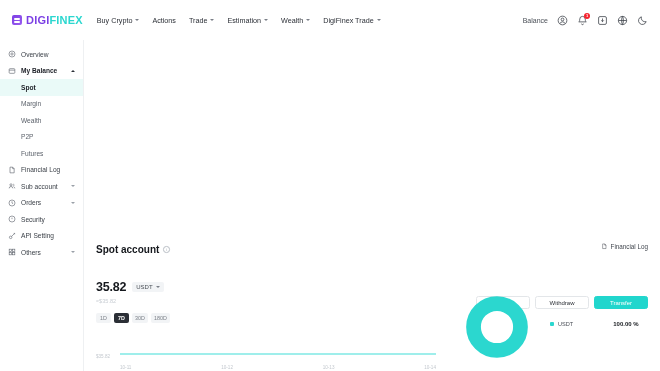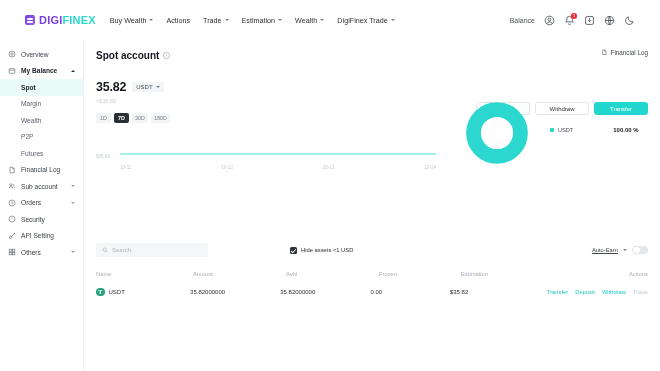--- a/index.html
+++ b/index.html
@@ -7,21 +7,21 @@
     width: 660px; height: 371px;
     font-family: "Liberation Sans", sans-serif;
     background: #ffffff;
     color: #1c1f26;
     overflow: hidden;
   }
   
   .topnav {
     height: 40px; width: 660px;
     display: flex; align-items: center;
-    padding: 0 25px;
+    padding: 0 12px;
     background: #fff;
     position: relative;
   }
   .logo { display: flex; align-items: center; gap: 2px; margin-right: 14px; }
   .logo-mark {
     width: 10px; height: 10px; border-radius: 2px;
     background: linear-gradient(135deg,#7b3fe4 0%,#9b5cf0 100%);
     position: relative; margin-right: 2px;
   }
   .logo-mark::after{
@@ -49,21 +49,21 @@
   .ico { width: 11px; height: 11px; position: relative; cursor: pointer; color:#3d424a; }
   .ico svg { width: 11px; height: 11px; display: block; }
   .badge {
     position: absolute; top: -2px; right: -2px;
     width: 6px; height: 6px; border-radius: 50%;
     background: #f5222d; color: #fff;
     font-size: 4px; line-height: 6px; text-align: center; font-weight: 700;
   }
 
   
-  .body { display: flex; width: 660px; height: 331px; }
+  .body { display: flex; width: 660px; height: 331px; align-items: flex-end; }
 
   
   .sidebar {
     width: 84px; height: 331px;
     border-right: 1px solid #eef0f2;
     padding-top: 6px;
     background: #fff;
     flex: 0 0 84px;
   }
   .side-row {
@@ -97,21 +97,21 @@
     font-size: 5px; line-height: 5.6px; text-align: center;
     font-family: "Liberation Serif", serif; cursor: pointer;
   }
   .fin-log-btn {
     position: absolute; top: 9px; right: 12px;
     display: flex; align-items: center; gap: 3px;
     font-size: 6.3px; color: #42474f; cursor: pointer;
   }
   .fin-log-btn svg { width: 6.5px; height: 6.5px; }
 
-  .bal-row { display: flex; align-items: center; gap: 6px; margin-top: 19px; }
+  .bal-row { display: flex; align-items: center; gap: 6px; margin-top: 25px; }
   .bal-num { font-size: 12.5px; font-weight: 700; color: #15181d; letter-spacing: -.2px; }
   .unit-pill {
     background: #f2f4f6; border-radius: 2px;
     padding: 2px 4px; font-size: 6px; color: #4a4f57;
     display: flex; align-items: center; gap: 3px; cursor: pointer;
   }
   .bal-sub { font-size: 5.6px; color: #c9ced4; margin-top: 4px; }
 
   .ranges { display: flex; gap: 3px; margin-top: 9px; }
   .range {
@@ -211,21 +211,21 @@
 
 <div class="topnav">
   <div class="logo">
     <span class="logo-mark"></span>
     <span class="logo-text">
       <span class="a">DIGI</span><span class="b">FINEX</span>
     </span>
   </div>
   <div class="navitems">
     <div class="navitem">
-      <span>Buy Wealth</span>
+      <span>Buy Crypto</span>
       <span class="caret"></span>
     </div>
     <div class="navitem">
       <span>Actions</span>
     </div>
     <div class="navitem">
       <span>Trade</span>
       <span class="caret"></span>
     </div>
     <div class="navitem">

